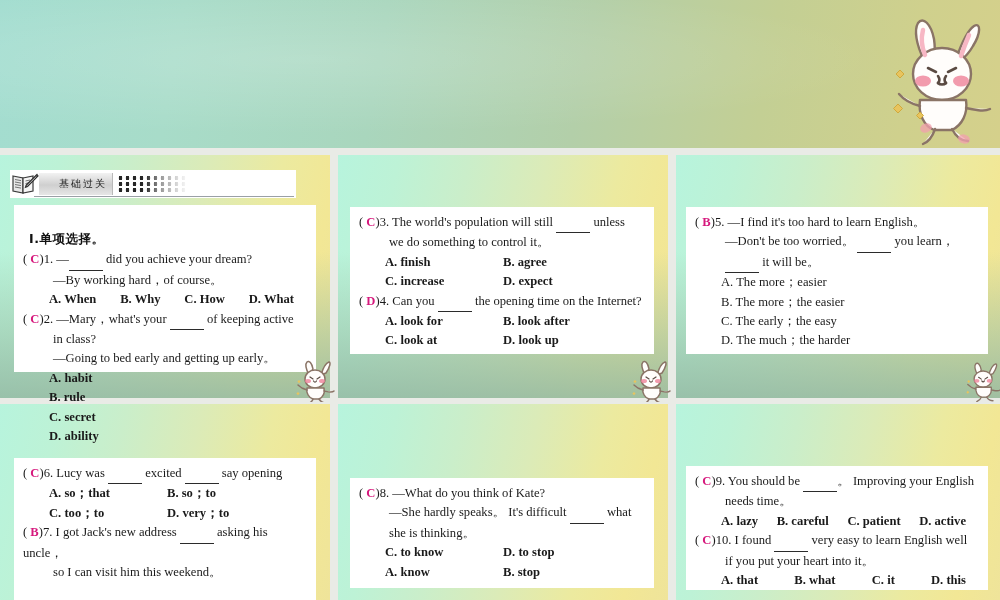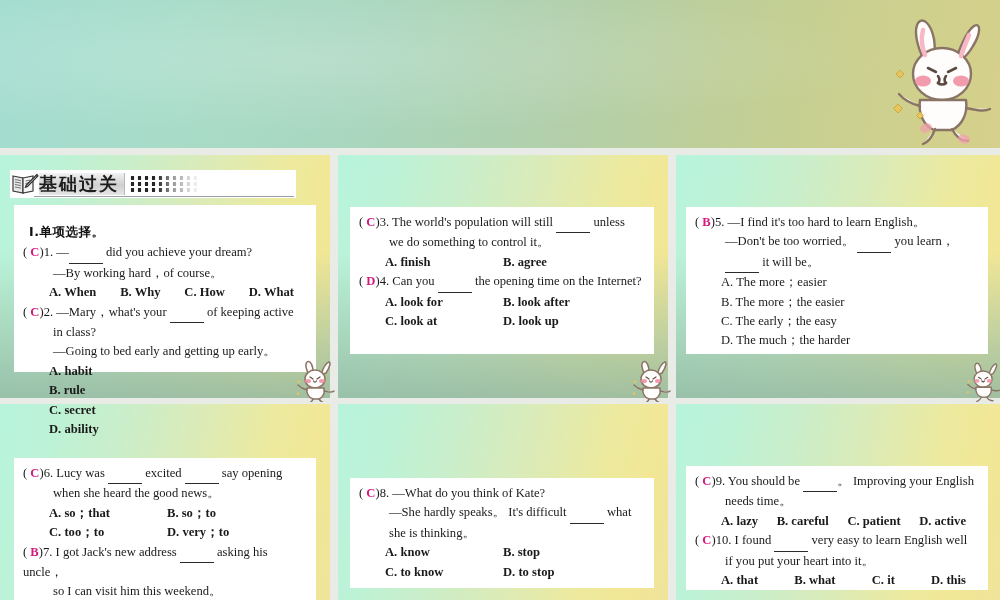--- a/index.html
+++ b/index.html
@@ -51,23 +51,23 @@
     position:absolute;left:10px;top:170px;width:286px;height:28px;
     background:#ffffff;
     z-index:6;
   }
   .headbar .hb-inner{position:relative;width:100%;height:100%;display:flex;align-items:center;}
   .book-icon{
     position:relative;width:27px;height:22px;margin-left:2px;flex:0 0 auto;
   }
   .hb-label{
     font-family:"DejaVu Sans", sans-serif;
-    font-weight:bold;font-size:18px;color:#1d1d1d;
+    font-weight:normal;font-size:10px;color:#1d1d1d;
     letter-spacing:2px;
-    padding:1px 5px 1px 0;
+    padding:1px 5px 1px 20px;
     background:linear-gradient(to bottom,#f2f2f2,#cfcfcf 55%,#e6e6e6);
     border-right:1px solid #b9b9b9;
     line-height:20px;
   }
   .dots{
     flex:0 0 auto;margin-left:4px;width:72px;height:18px;
     background-image:
       radial-gradient(circle, #262626 42%, rgba(0,0,0,0) 45%);
     background-size:7px 6px;
     background-position:0 0;
@@ -85,21 +85,21 @@
     color:#1a1a1a;
     font-family:"Liberation Serif", serif;
     font-size:12.6px;
     line-height:19.4px;
     padding:6px 8px 6px 9px;
     box-sizing:border-box;
   }
   .sub-title{
     font-family:"DejaVu Sans", sans-serif;
     font-weight:bold;font-size:12.5px;color:#111;
-    margin:11px 0 2px 6px;letter-spacing:.5px;
+    margin:18px 0 2px 6px;letter-spacing:.5px;
   }
   .q{margin:0;}
   .ind1{padding-left:30px;}
   .ind2{padding-left:26px;}
   .ans{
     color:#d6197d;font-weight:bold;
     font-family:"Liberation Serif", serif;
   }
   .blank{
     display:inline-block;border-bottom:1px solid #2b2b2b;
@@ -197,20 +197,24 @@
   </div>
 
   <div class="card c2">
     <div class="q">
         <div><span>( </span><span class="ans">C</span><span>)</span><span>3. </span><span>The world's population will still </span><span class="blank" style="width: 34px;">&nbsp;</span><span> unless</span></div>
         <div class="ind1"><span>we do something to control it。</span></div>
         <div class="opts opt2">
           <span class="o">A. finish</span>
           <span class="o">B. agree</span>
         </div>
+        <div class="opts opt2">
+          <span class="o">C. increase</span>
+          <span class="o">D. expect</span>
+        </div>
       </div>
     <div class="q">
         <div><span>( </span><span class="ans">D</span><span>)</span><span>4. </span><span>Can you </span><span class="blank" style="width: 34px;">&nbsp;</span><span> the opening time on the Internet?</span></div>
         <div class="opts opt2">
           <span class="o">A. look for</span>
           <span class="o">B. look after</span>
         </div>
         <div class="opts opt2">
           <span class="o">C. look at</span>
           <span class="o">D. look up</span>
@@ -226,21 +230,20 @@
         <div class="ind2">A. The more；easier</div>
         <div class="ind2">B. The more；the easier</div>
         <div class="ind2">C. The early；the easy</div>
         <div class="ind2">D. The much；the harder</div>
       </div>
   </div>
 
   <div class="card c4">
     <div class="q">
         <div><span>( </span><span class="ans">C</span><span>)</span><span>6. </span><span>Lucy was </span><span class="blank" style="width: 34px;">&nbsp;</span><span> excited </span><span class="blank" style="width: 34px;">&nbsp;</span><span> say opening</span></div>
-        <div class="ind1"><span>when she heard the good news。</span></div>
         <div class="opts opt2">
           <span class="o">A. so；that</span>
           <span class="o">B. so；to</span>
         </div>
         <div class="opts opt2">
           <span class="o">C. too；to</span>
           <span class="o">D. very；to</span>
         </div>
       </div>
     <div class="q">
@@ -248,26 +251,26 @@
         <div class="ind1"><span>so I can visit him this weekend。</span></div>
       </div>
   </div>
 
   <div class="card c5">
     <div class="q">
         <div><span>( </span><span class="ans">C</span><span>)</span><span>8. </span><span>—What do you think of Kate?</span></div>
         <div class="ind1"><span>—She hardly speaks。 It's difficult </span><span class="blank" style="width: 34px;">&nbsp;</span><span> what</span></div>
         <div class="ind1"><span>she is thinking。</span></div>
         <div class="opts opt2">
+          <span class="o">C. to know</span>
+          <span class="o">D. to stop</span>
+        </div>
+        <div class="opts opt2">
           <span class="o">A. know</span>
           <span class="o">B. stop</span>
-        </div>
-        <div class="opts opt2">
-          <span class="o">C. to know</span>
-          <span class="o">D. to stop</span>
         </div>
       </div>
   </div>
 
   <div class="card c6">
     <div class="q">
         <div><span>( </span><span class="ans">C</span><span>)</span><span>9. </span><span>You should be </span><span class="blank" style="width: 34px;">&nbsp;</span><span>。 Improving your English</span></div>
         <div class="ind1"><span>needs time。</span></div>
         <div class="opts" style="justify-content: space-between; padding-right: 14px;">
           <span class="o">A. lazy</span>

